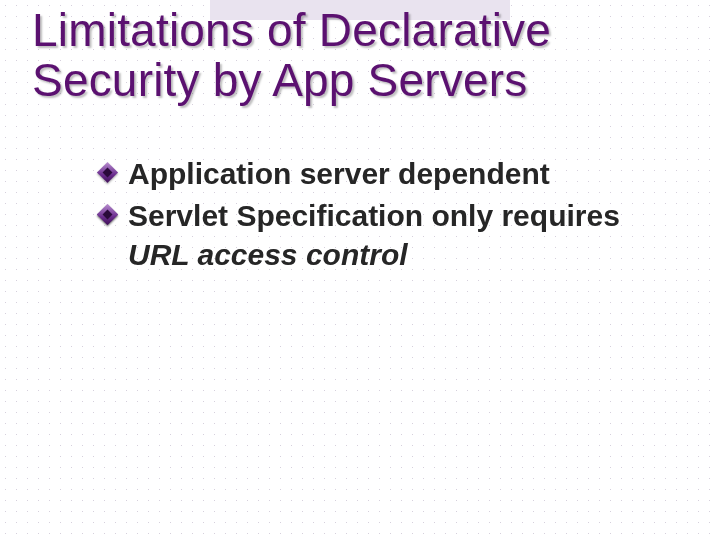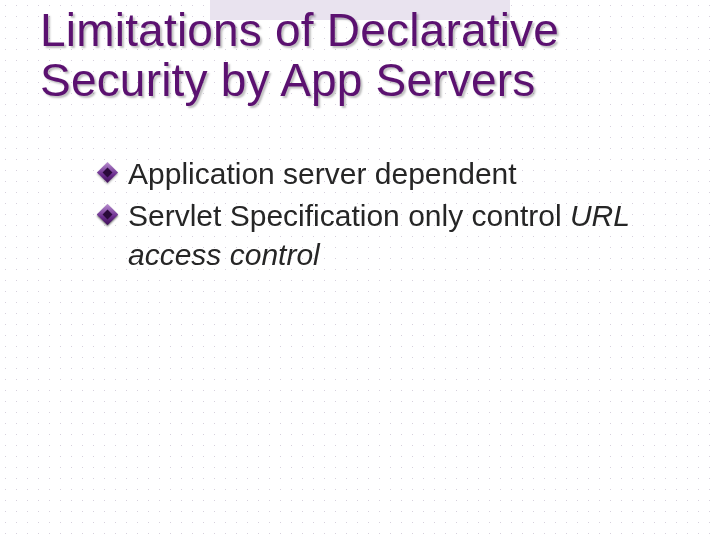--- a/index.html
+++ b/index.html
@@ -30,21 +30,21 @@
     position: absolute;
     left: 210px;
     top: 0px;
     width: 300px;
     height: 20px;
     background: #e9e3ef;
   }
 
   .title {
     position: absolute;
-    left: 40px;
+    left: 32px;
     top: 6px;
     right: 40px;
     font-size: 46px;
     line-height: 1.08;
     font-weight: 400;
     color: #5b1170;
     text-shadow: 2px 2px 2px rgba(0,0,0,0.25);
     letter-spacing: 0.2px;
   }
 
@@ -55,20 +55,21 @@
     right: 50px;
     font-size: 30px;
     line-height: 1.28;
     color: #262626;
   }
 
   .item {
     position: relative;
     padding-left: 28px;
     margin-bottom: 4px;
+    font-weight: bold;
   }
 
   .bullet {
     position: absolute;
     left: 0;
     top: 10px;
     width: 15px;
     height: 15px;
   }
   .bullet .outer {
@@ -113,17 +114,17 @@
           <span class="inner"></span>
       </span>
       <span class="em"></span>
     </div>
 
     <div class="item">
       <span class="bullet">
         <span class="outer"></span>
           <span class="inner"></span>
       </span>
-      <span>Servlet Specification only control </span><span class="em">URL access control</span>
+      <span>Servlet Specification only requires </span><span class="em">URL access control</span>
     </div>
 
   </div>
 </div>
 
 </body></html>

